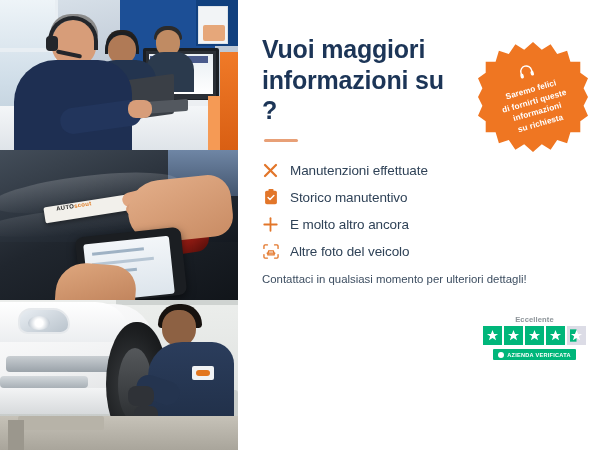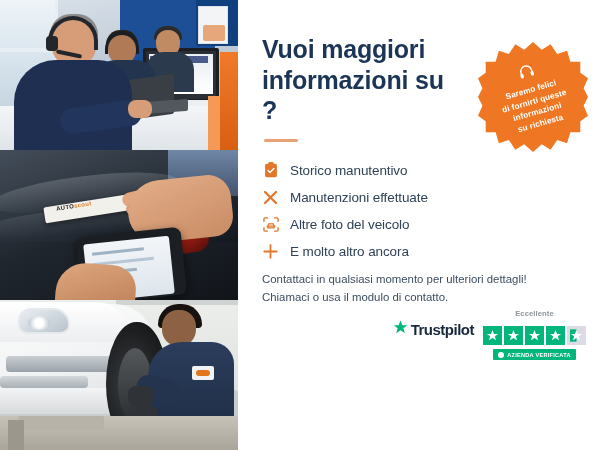--- a/index.html
+++ b/index.html
@@ -345,21 +345,21 @@
     font-size: 15px;
     font-weight: 700;
     letter-spacing: -0.5px;
   }
   .tp-right { display:flex; flex-direction:column; align-items:center; }
   .tp-caption {
     color: #8d9499;
     font-size: 7.6px;
     font-weight: 700;
     letter-spacing: .1px;
-    margin-bottom: 8px;
+    margin-bottom: 2px;
   }
   .tp-stars { display:flex; gap:2px; }
   .tp-star {
     width: 19px; height: 19px;
     background: #00b67a;
     display:flex; align-items:center; justify-content:center;
   }
   .tp-star.half { background: #dcdce6; }
   .tp-verified {
     margin-top: 4px;
@@ -485,79 +485,70 @@
           <div>informazioni</div>
           <div>su richiesta</div>
         </div>
       </div>
     </div>
 
     <ul class="features">
 
       <li class="feature">
         <span class="feature-icon">
+          <svg width="17" height="17" viewBox="0 0 18 18" stroke="#e2762a" stroke-width="2.4" stroke-linecap="round">
+            <path d="M3.2 3.2L14.8 14.8"></path>
+            <path d="M14.8 3.2L3.2 14.8"></path>
+          </svg>
+        </span>
+        <span class="feature-label">Manutenzioni effettuate</span>
+      </li>
+
+      <li class="feature">
+        <span class="feature-icon">
           <svg width="14" height="16" viewBox="0 0 16 19">
             <rect x="1" y="2" width="14" height="16" rx="2" fill="#e2762a"></rect>
             <rect x="5" y="0" width="6" height="3.4" rx="1" fill="#e2762a"></rect>
             <path d="M4.5 10.2l2.3 2.3 4.6-4.8" stroke="#ffffff" stroke-width="1.7" fill="none" stroke-linecap="round" stroke-linejoin="round"></path>
           </svg>
         </span>
         <span class="feature-label">Storico manutentivo</span>
       </li>
 
+
       <li class="feature">
         <span class="feature-icon">
-          <svg width="17" height="17" viewBox="0 0 18 18" stroke="#e2762a" stroke-width="2.4" stroke-linecap="round">
-            <path d="M3.2 3.2L14.8 14.8"></path>
-            <path d="M14.8 3.2L3.2 14.8"></path>
+          <svg width="17" height="17" viewBox="0 0 18 18" stroke="#e2762a" stroke-width="1.9" stroke-linecap="round">
+            <path d="M9 2.4V15.6"></path>
+            <path d="M2.4 9H15.6"></path>
           </svg>
         </span>
-        <span class="feature-label">Manutenzioni effettuate</span>
+        <span class="feature-label">E molto altro ancora</span>
       </li>
-
 
       <li class="feature">
         <span class="feature-icon">
           <svg width="16" height="15" viewBox="0 0 18 17" stroke="#e2762a" stroke-width="1.5" fill="none" stroke-linecap="round">
             <path d="M1 5V2.2A1.2 1.2 0 0 1 2.2 1H5"></path>
             <path d="M13 1h2.8A1.2 1.2 0 0 1 17 2.2V5"></path>
             <path d="M17 12v2.8a1.2 1.2 0 0 1-1.2 1.2H13"></path>
             <path d="M5 16H2.2A1.2 1.2 0 0 1 1 14.8V12"></path>
             <path d="M4.6 10.4h8.8M5.4 10.4l1-2.6h5.2l1 2.6v1.8H5.4z" stroke-width="1.4"></path>
           </svg>
         </span>
         <span class="feature-label">Altre foto del veicolo</span>
       </li>
 
-      <li class="feature">
-        <span class="feature-icon">
-          <svg width="17" height="17" viewBox="0 0 18 18" stroke="#e2762a" stroke-width="1.9" stroke-linecap="round">
-            <path d="M9 2.4V15.6"></path>
-            <path d="M2.4 9H15.6"></path>
-          </svg>
-        </span>
-        <span class="feature-label">E molto altro ancora</span>
-      </li>
-
     </ul>
 
     <div class="sub">
       <span>Contattaci in qualsiasi momento per ulteriori dettagli!</span><br>
-      <span>Chiamaci o usa il modulo di contatto.</span>
     </div>
 
     <div class="trust">
-      <div class="tp-logo">
-        <span>
-          <svg width="15" height="15" viewBox="0 0 20 19">
-            <path d="M10 0l2.6 6.5H19l-5.2 4 2 6.6L10 13l-5.8 4.1 2-6.6-5.2-4h6.4z" fill="#00b67a"></path>
-          </svg>
-        </span>
-        <span class="tp-word">Trustpilot</span>
-      </div>
       <div class="tp-right">
         <div class="tp-caption">Eccellente</div>
         <div class="tp-stars">
           <span class="tp-star">
             <svg width="13" height="13" viewBox="0 0 20 19">
                 <path d="M10 1l2.4 6h6.2l-5 3.8 1.9 6.1L10 13.2 4.5 16.9l1.9-6.1-5-3.8h6.2z" fill="#ffffff"></path>
               </svg>
           </span>
           <span class="tp-star">
             <svg width="13" height="13" viewBox="0 0 20 19">

